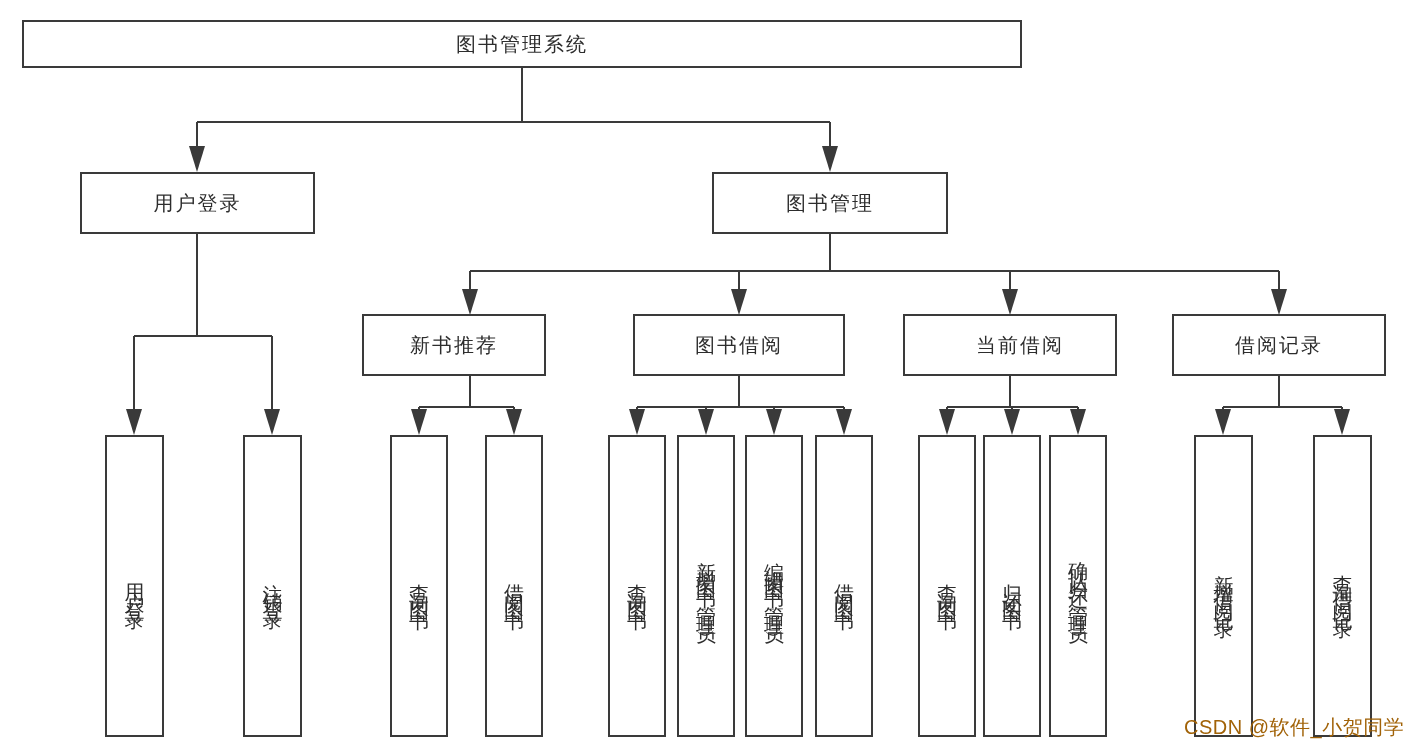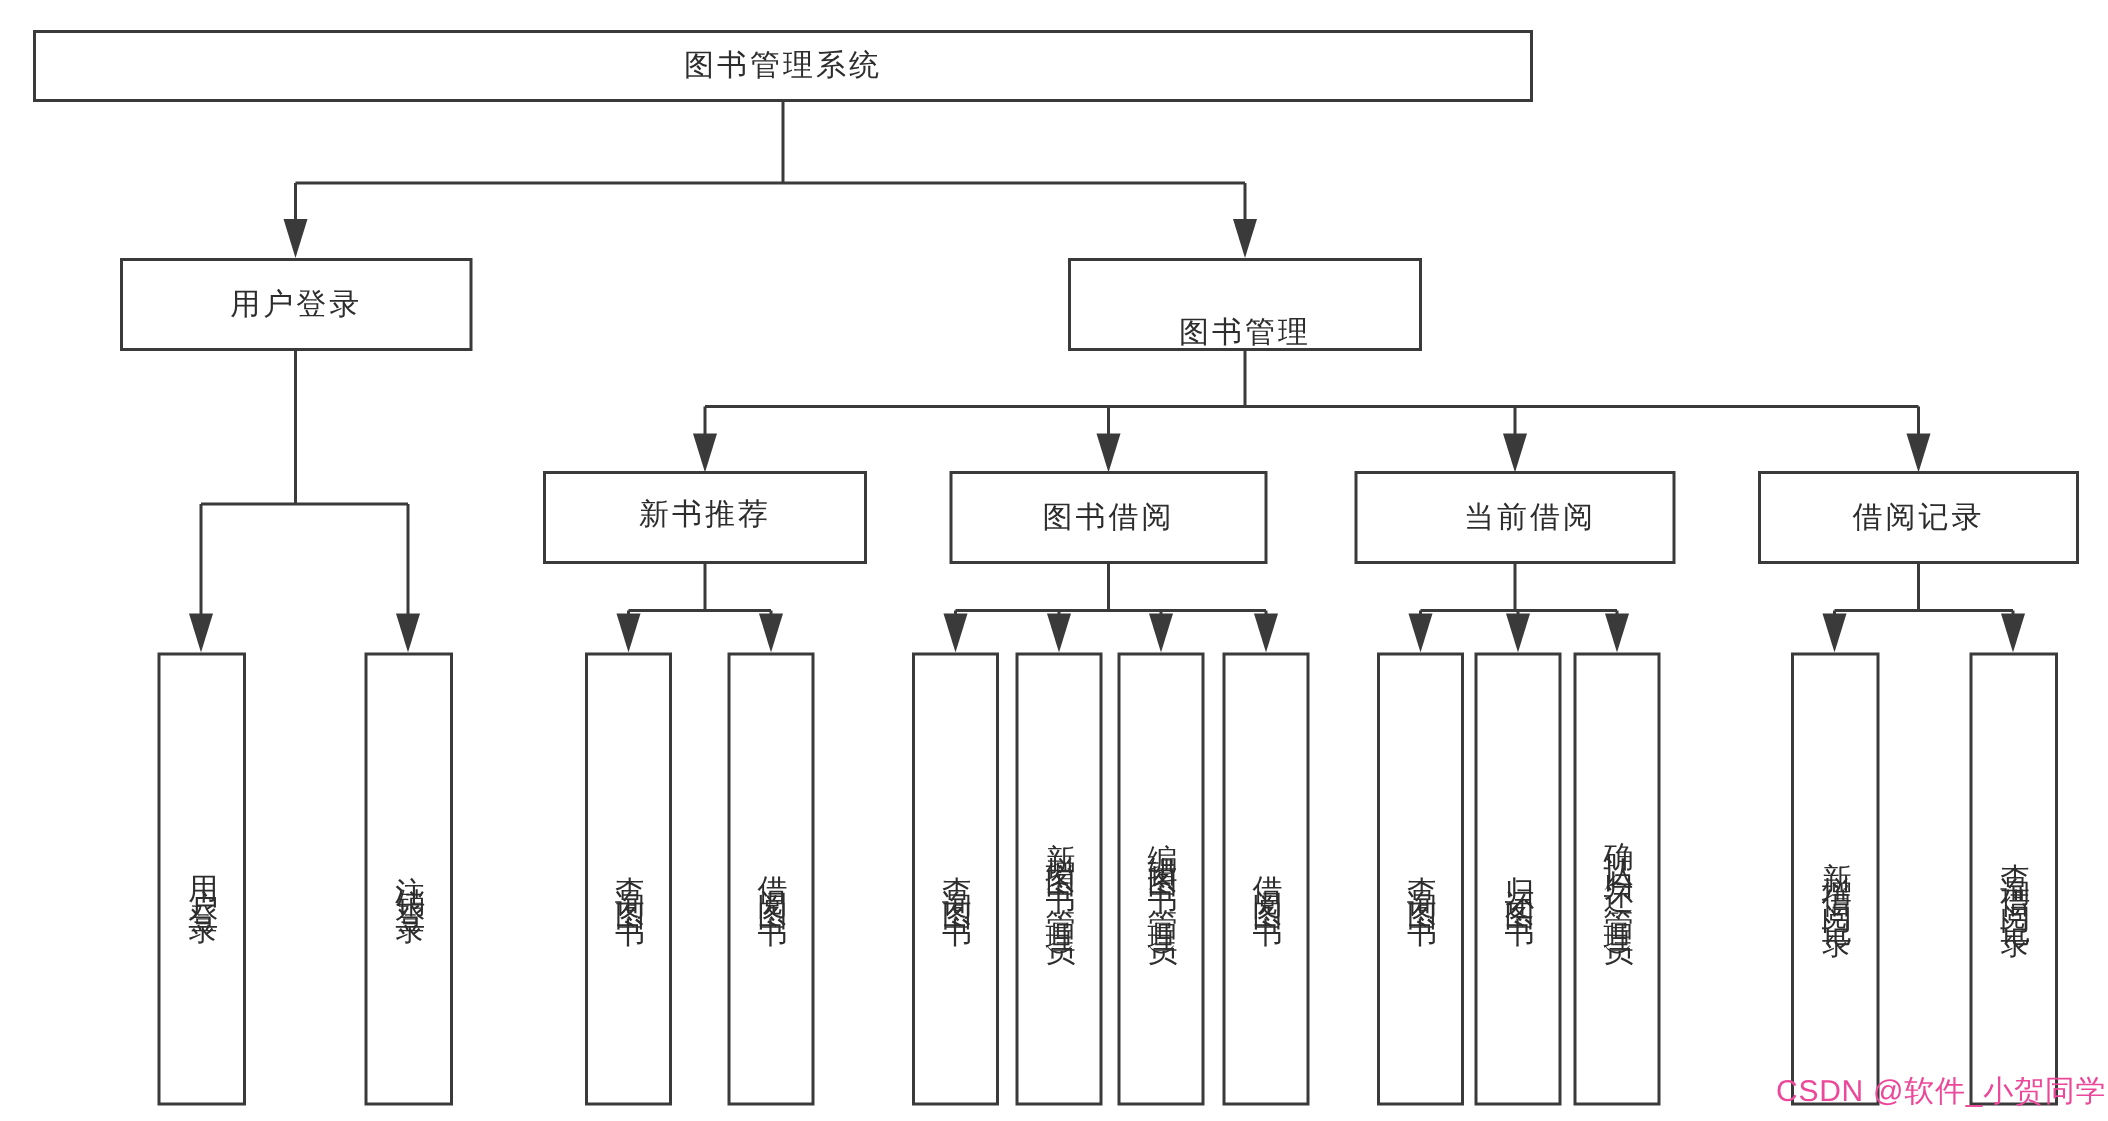--- a/index.html
+++ b/index.html
@@ -41,21 +41,21 @@
     line-height: 1.15;
     letter-spacing: 9px;
     white-space: nowrap;
   }
   .watermark {
     position: absolute;
     left: 1184px;
     top: 714px;
     z-index: 3;
     font-size: 20px;
-    color: #ec4899;
+    color: #a16207;
     letter-spacing: 0.5px;
     white-space: nowrap;
   }
 </style>
 </head>
 <body>
 
 <div id="canvas">
 
   <svg id="wires" viewBox="0 0 1405 747" xmlns="http://www.w3.org/2000/svg">
@@ -98,25 +98,25 @@
     </g>
   </svg>
 
   <div class="node" style="left:22px; top:20px; width:1000px; height:48px;">
     <span class="hlabel">图书管理系统</span>
   </div>
 
   <div class="node" style="left:80px; top:172px; width:235px; height:62px;">
     <span class="hlabel">用户登录</span>
   </div>
-  <div class="node" style="left:712px; top:172px; width:236px; height:62px;align-items:flex-end;">
+  <div class="node" style="left:712px; top:172px; width:236px; height:62px;">
     <span class="hlabel">图书管理</span>
   </div>
 
-  <div class="node" style="left:362px; top:314px; width:216px; height:62px;font-family:Liberation Mono, monospace;">
+  <div class="node" style="left:362px; top:314px; width:184px; height:62px;">
     <span class="hlabel">新书推荐</span>
   </div>
   <div class="node" style="left:633px; top:314px; width:212px; height:62px;">
     <span class="hlabel">图书借阅</span>
   </div>
   <div class="node" style="left:903px; top:314px; width:214px; height:62px;padding-left:20px;">
     <span class="hlabel">当前借阅</span>
   </div>
   <div class="node" style="left:1172px; top:314px; width:214px; height:62px;text-align:center;">
     <span class="hlabel">借阅记录</span>

